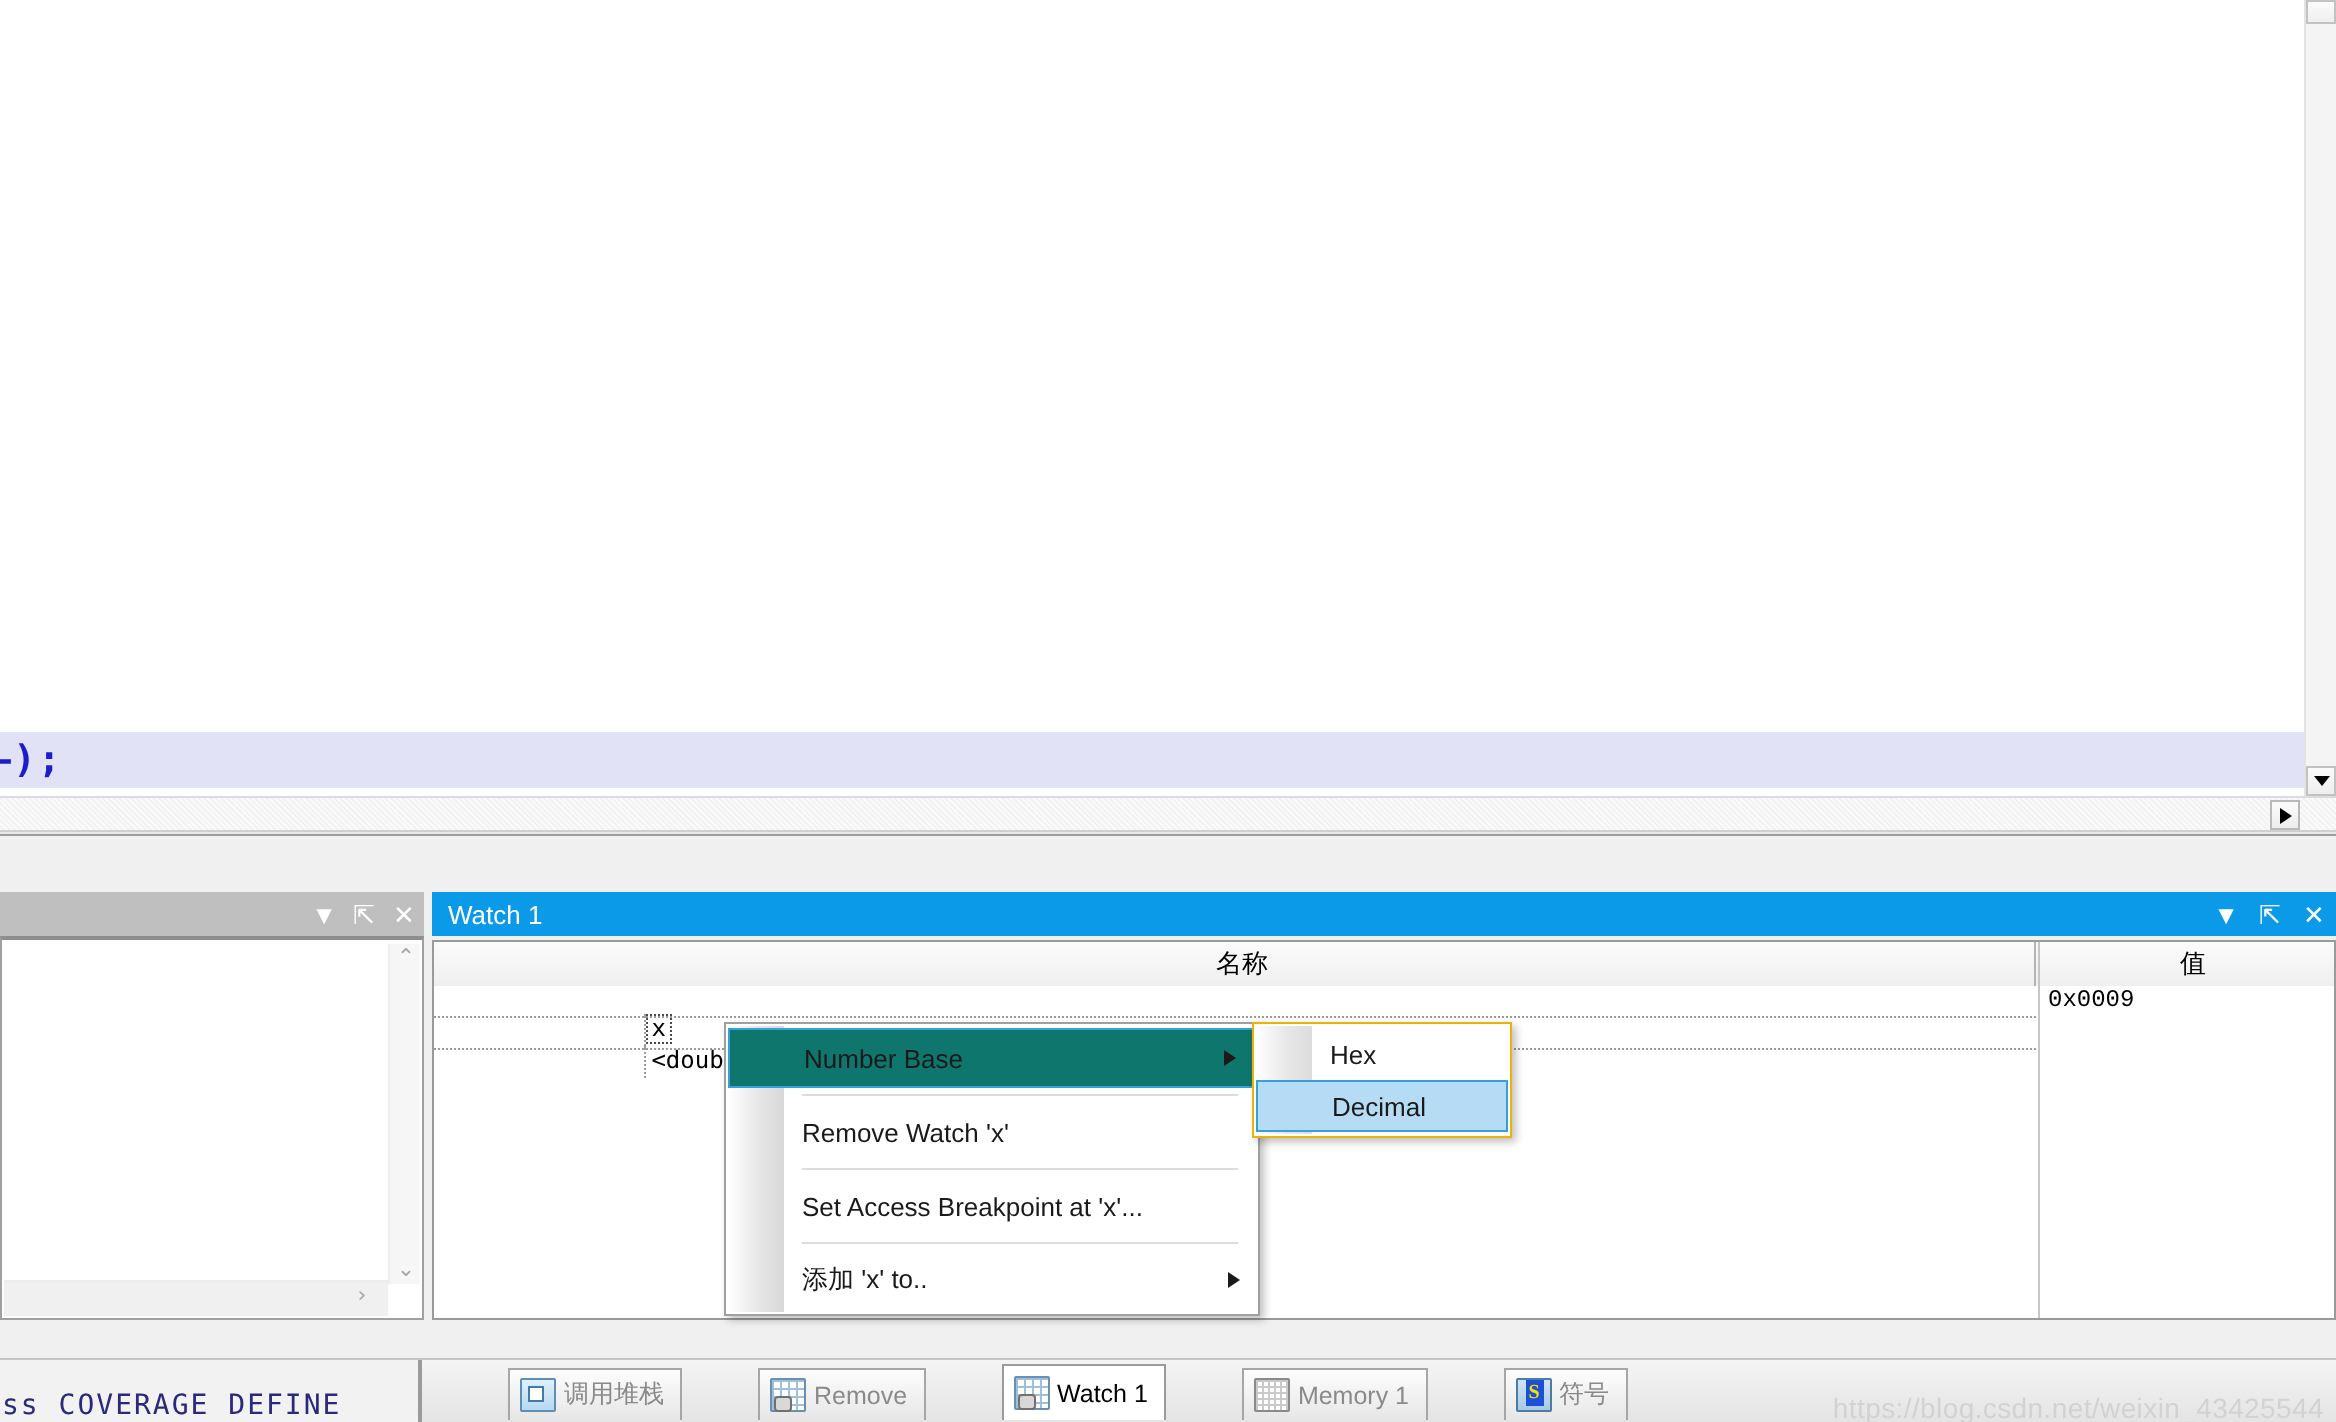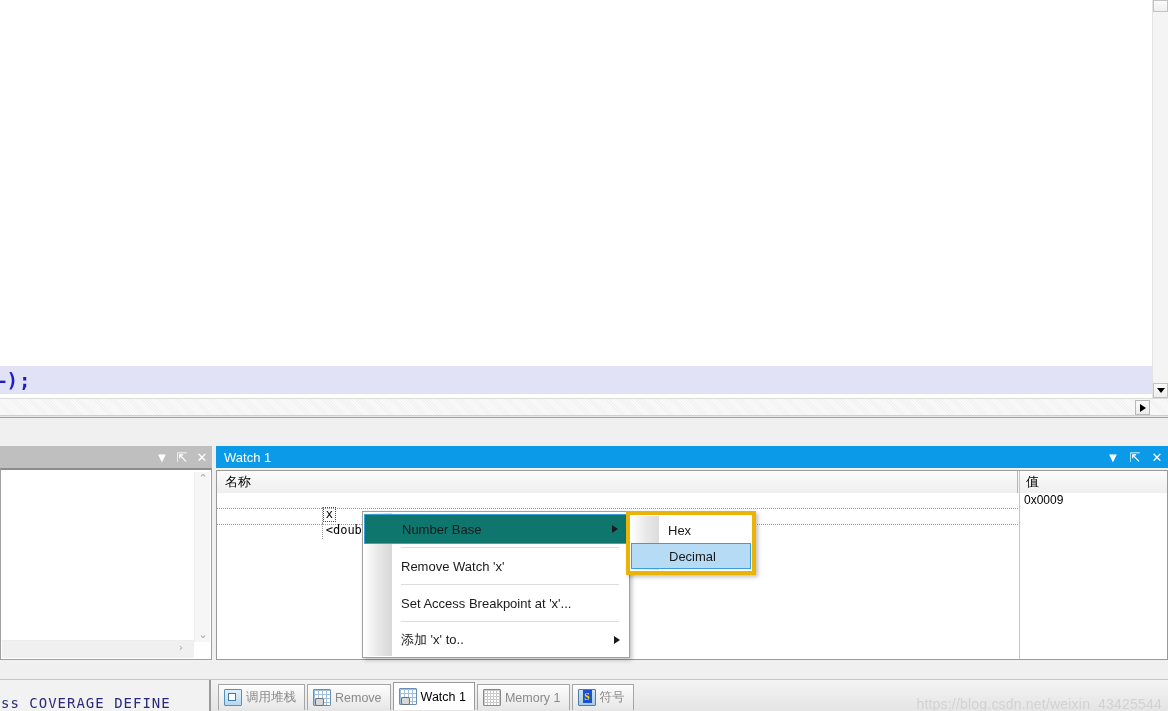--- a/index.html
+++ b/index.html
@@ -270,20 +270,21 @@
   }
   .watch-col-head {
     height: 22px;
     line-height: 21px;
     font-size: 13px;
     color: #000;
     padding-left: 8px;
     box-sizing: border-box;
     border-right: 1px solid #b5b5b5;
     background: linear-gradient(#fbfbfb,#efefef);
+    text-align: center;
   }
   #watch-col-name { width: 801px; }
   #watch-col-value { width: 149px; border-right: none; }
 
   #watch-rows {
     position: absolute;
     left: 0;
     top: 22px;
     width: 950px;
     height: 166px;
@@ -323,21 +324,21 @@
     padding: 0 2px;
     line-height: 13px;
     margin-top: 0px;
   }
   .watch-value-cell {
     position: absolute;
     left: 802px;
     top: 0;
     width: 148px;
     height: 16px;
-    font-family: Liberation Sans, sans-serif;
+    font-family: Liberation Mono, monospace;
     font-size: 12px;
     color: #000;
     line-height: 15px;
     padding-left: 4px;
     box-sizing: border-box;
     border-left: 1px solid #c6c6c6;
   }
   #watch-col-divider {
     position: absolute;
     left: 802px;
@@ -405,21 +406,21 @@
     z-index: 2;
   }
 
   
   #submenu {
     position: absolute;
     left: 626px;
     top: 511px;
     width: 130px;
     background: #ffffff;
-    border: 4px solid #eab308;
+    border: 1px solid #eab308;
     box-shadow: 2px 2px 4px rgba(0,0,0,0.25);
     z-index: 70;
     padding: 2px 0;
     box-sizing: border-box;
   }
   #submenu-gutter {
     position: absolute;
     left: 1px;
     top: 1px;
     bottom: 1px;
@@ -490,20 +491,21 @@
     align-items: center;
     padding: 0 8px 0 5px;
     margin-right: 2px;
     background: linear-gradient(#fdfdfd,#e6e6e6);
     border: 1px solid #a6a6a6;
     border-bottom: none;
     box-sizing: border-box;
     font-size: 12.5px;
     color: #8a8a8a;
     gap: 4px;
+    margin-left: 36px;
   }
   .doc-tab.active {
     background: #ffffff;
     color: #000000;
     border-color: #9a9a9a;
     height: 28px;
   }
   .tab-icon {
     width: 16px;
     height: 15px;

